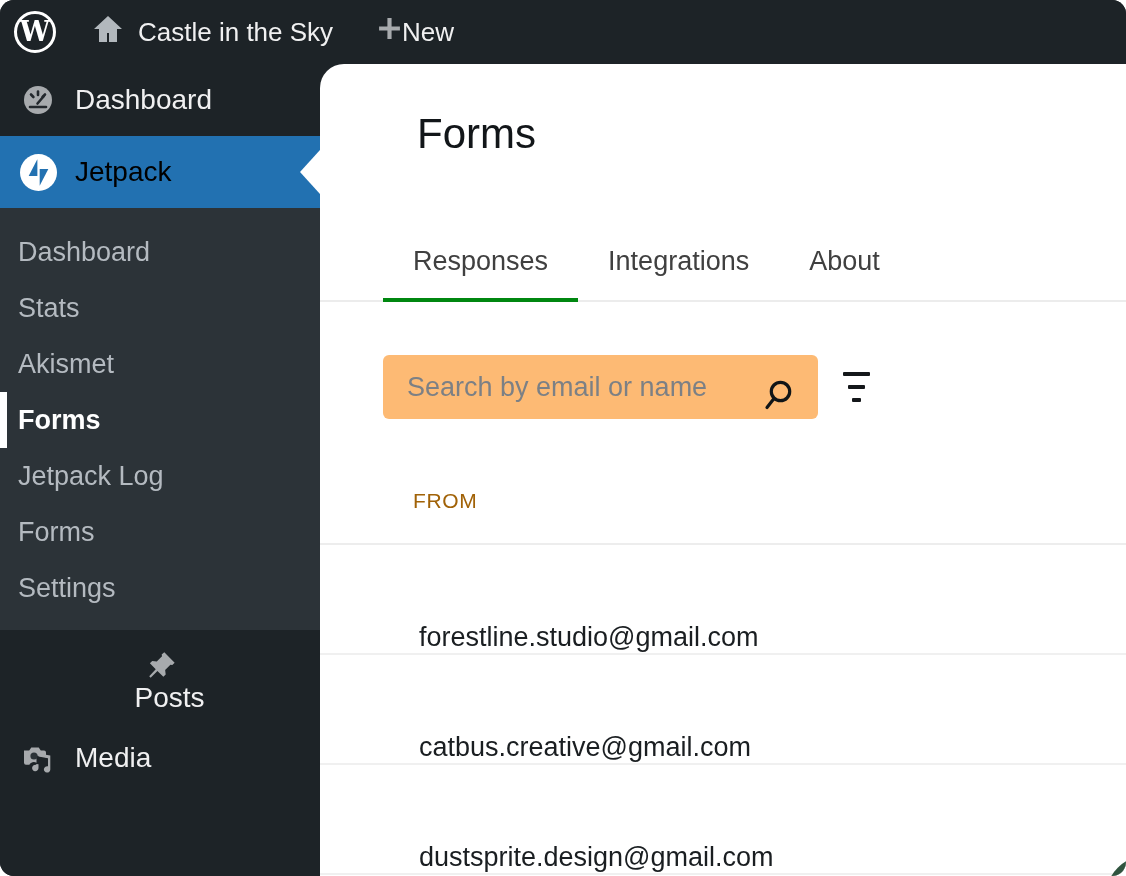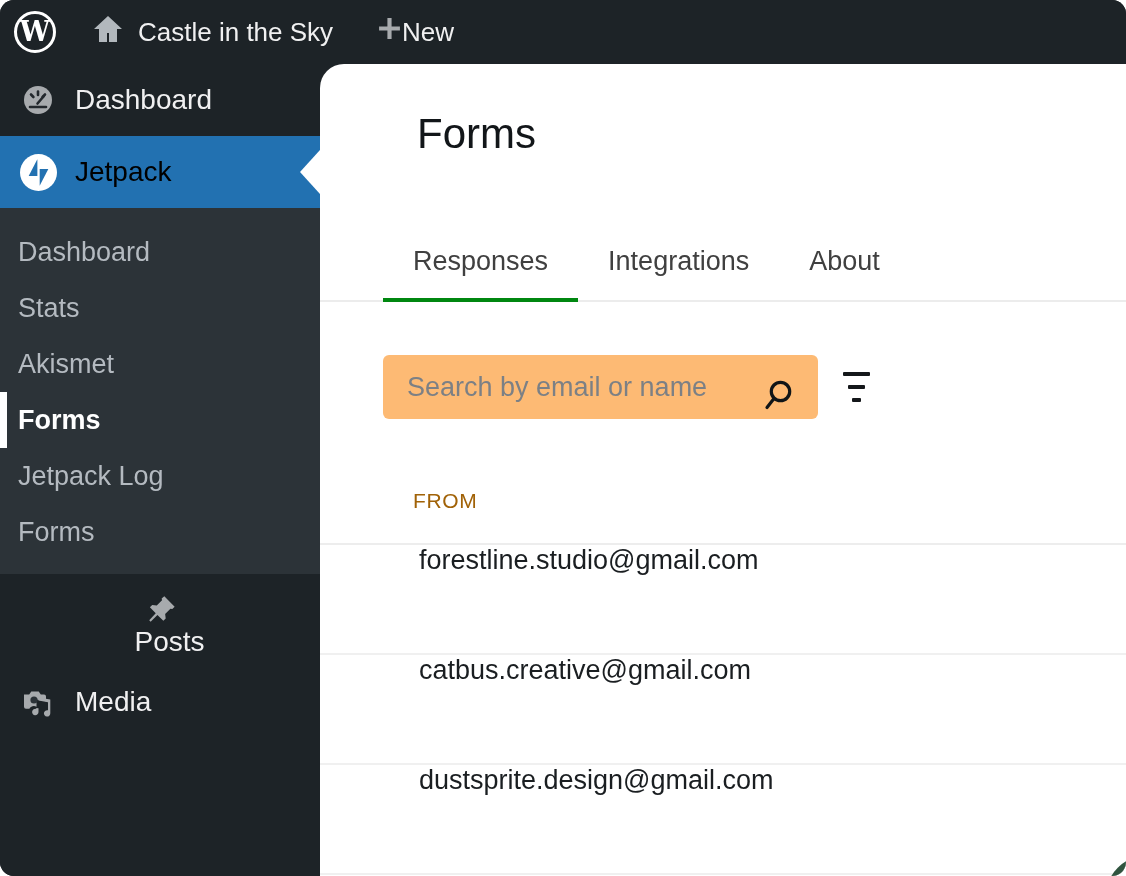--- a/index.html
+++ b/index.html
@@ -57,21 +57,21 @@
   .search-icon { position:absolute; right:22px; top:22px; width:36px; height:36px; cursor:pointer; }
   .filter-button { background:none; border:none; padding:0; width:27px; display:flex;
                    flex-direction:column; align-items:center; gap:9px; cursor:pointer; }
   .filter-bar { height:4px; background:#14171a; border-radius:1px; }
   .fb1 { width:27px; } .fb2 { width:17px; } .fb3 { width:9px; }
 
   .from-header { margin:70px 17px 0 93px; font-size:21px; line-height:24px; font-weight:400;
                  letter-spacing:0.6px; color:#a16207; }
   .divider { margin-top:30px; height:0; border-top:2px solid #ededed; }
 
-  .row { height:110px; border-bottom:2px solid #f0f0f0; display:flex; align-items:flex-start;
+  .row { height:110px; border-bottom:2px solid #f0f0f0; display:flex; align-items:flex-end;
          padding-left:99px; cursor:pointer; }
   .row-from { font-size:27px; color:#1a1e21; }
 
   .corner-fab { position:absolute; right:-60px; bottom:-60px; width:80px; height:80px;
                 border-radius:50%; background:#30543f; cursor:pointer; }
 </style>
 </head>
 <body>
 
 <div class="screen">
@@ -129,20 +129,21 @@
       <span class="menu-label">Jetpack</span>
     </div>
 
     <div class="submenu">
       <div class="submenu-item">Dashboard</div>
       <div class="submenu-item">Stats</div>
       <div class="submenu-item">Akismet</div>
       <div class="submenu-item current">Forms</div>
       <div class="submenu-item">Jetpack Log</div>
       <div class="submenu-item">Forms</div>
+      <div class="submenu-item">Settings</div>
     </div>
 
     <div class="menu-item">
       <span class="menu-icon">
         <svg width="32" height="32" viewBox="0 0 34 34" fill="#a7aaad">
           <path d="M20.5 2.5 31.5 13.5 29 16l-2-.4-5.6 5.6.6 4.8-2.5 2.5-6.3-6.3L6 29.5 4.5 28l6.9-7.6-6.2-6.2L7.7 11.7l4.8.6L18.1 6.7l-.4-2z"></path>
         </svg>
       </span>
       <span class="menu-label">Posts</span>
     </div>

